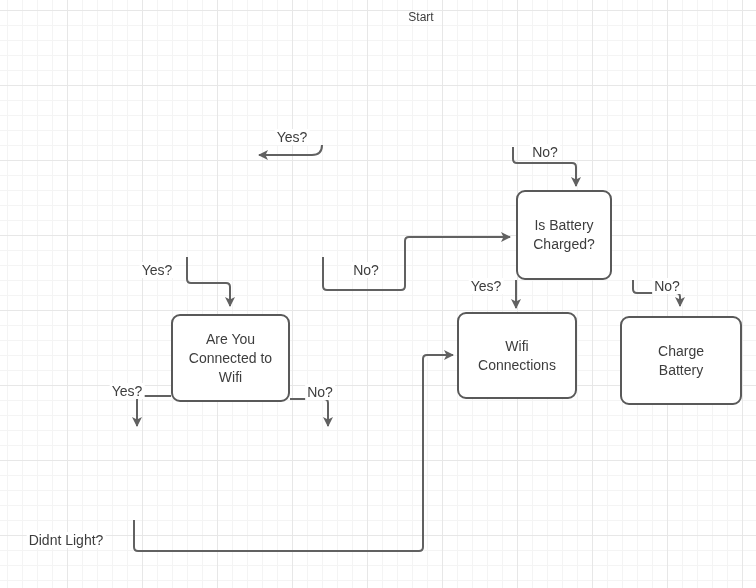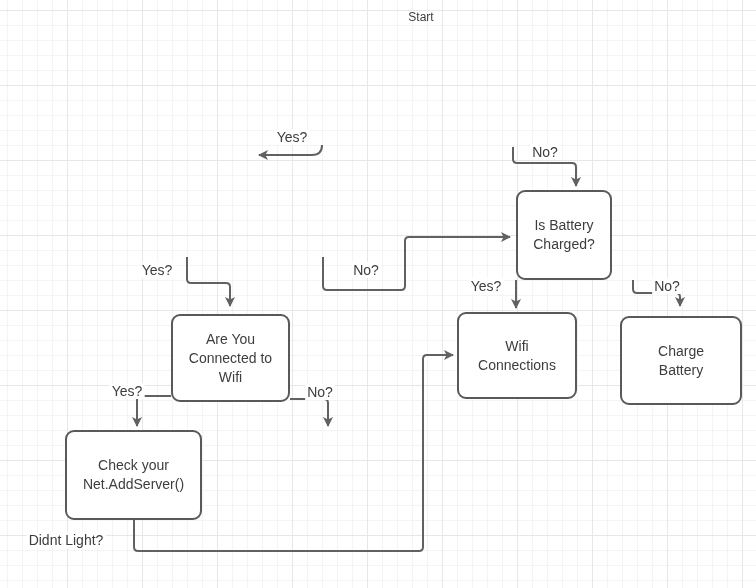--- a/index.html
+++ b/index.html
@@ -102,22 +102,20 @@
   <div class="node" style="left:171px; top:314px; width:119px; height:88px;">Are You
 Connected to
 Wifi</div>
 
   <div class="node" style="left:457px; top:312px; width:120px; height:87px;">Wifi
 Connections</div>
 
   <div class="node" style="left:620px; top:316px; width:122px; height:89px;">Charge
 Battery</div>
 
-  <div class="node" style="left:65px; top:430px; width:137px; height:90px;">Check your
-Net.AddServer()</div>
 
 
   <div class="edge-label" style="left:292px; top:137px;">Yes?</div>
 
   <div class="edge-label" style="left:545px; top:152px;">No?</div>
 
   <div class="edge-label" style="left:157px; top:270px;">Yes?</div>
 
   <div class="edge-label" style="left:366px; top:270px;">No?</div>
 

